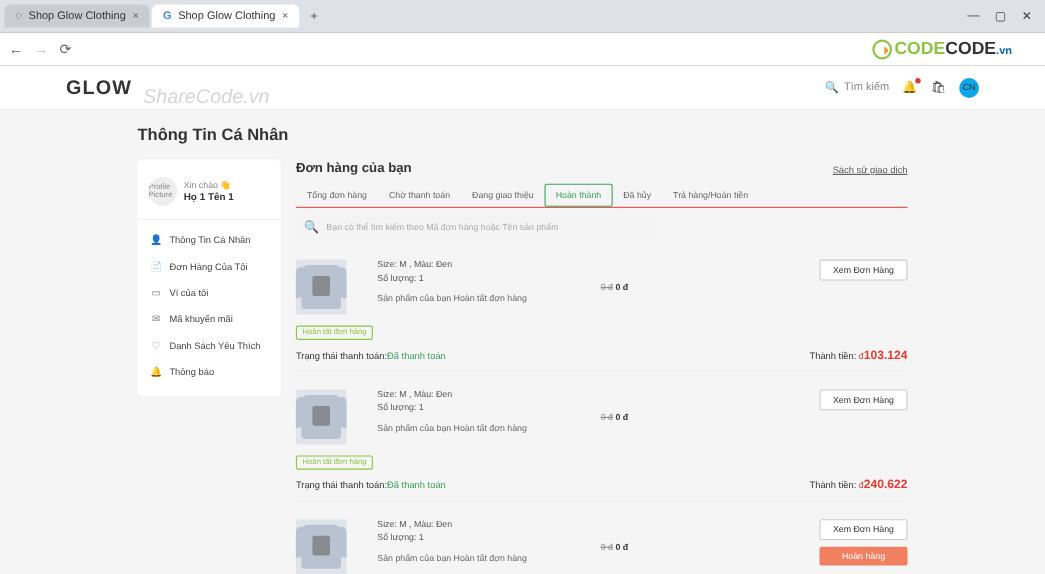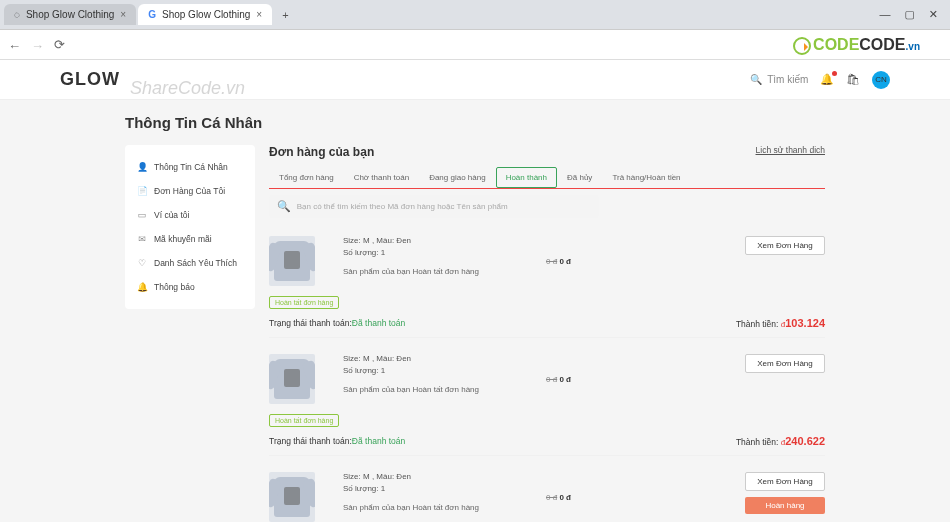--- a/index.html
+++ b/index.html
@@ -29,21 +29,21 @@
 .page-title{font-size:15px;font-weight:700;margin-bottom:14px;margin-left:0}
 .layout{display:flex;gap:14px;align-items:flex-start}
 .sidebar{width:130px;background:#fff;border-radius:4px;padding:10px 0}
 .profile-block{display:flex;align-items:center;gap:6px;padding:6px 10px 12px;border-bottom:1px solid #f0f0f0;margin-bottom:6px}
 .avatar{width:26px;height:26px;border-radius:50%;background:#eee;display:flex;align-items:center;justify-content:center;font-size:7px;color:#888;overflow:hidden}
 .greet{font-size:8px;color:#888}
 .username{font-size:9px;font-weight:700;margin-top:1px}
 .side-item{display:flex;align-items:center;gap:7px;padding:7px 12px;font-size:8.5px;color:#444;cursor:pointer}
 .side-item .ico{width:10px;text-align:center;color:#888;font-size:9px}
 .main{flex:1}
-.orders-header{display:flex;align-items:flex-start;margin-bottom:8px}
+.orders-header{display:flex;align-items:flex-end;margin-bottom:8px}
 .orders-title{font-size:12px;font-weight:700}
 .history-link{margin-left:auto;font-size:8.5px;color:#555;text-decoration:underline;cursor:pointer}
 .tabs{display:flex;gap:0;border-bottom:1px solid #ef4444;margin-bottom:6px}
 .tabs .t{padding:5px 9px;font-size:8px;color:#666;cursor:pointer;border:1px solid transparent}
 .tabs .t.active{color:#3aa35a;border:1px solid #3aa35a;border-radius:2px}
 .search-orders{background:#f4f4f4;border-radius:3px;padding:5px 8px;display:flex;align-items:center;gap:6px;margin-bottom:12px;width:330px}
 .search-orders .q{color:#aaa;font-size:8px}
 .order{margin-bottom:10px}
 .order-row{display:flex;align-items:flex-start;gap:28px;padding:6px 0}
 .prod-img{width:46px;height:50px;background:#e0e4ea;border-radius:2px;display:flex;align-items:center;justify-content:center;position:relative;overflow:hidden}
@@ -115,20 +115,28 @@
     <div class="cn-badge">CN</div>
   </div>
   <div class="watermark-top">ShareCode.vn</div>
 </div>
 
 <div class="container">
   <h2 class="page-title">Thông Tin Cá Nhân</h2>
   <div class="layout">
 
     <div class="sidebar">
+      <div class="profile-block">
+        <div class="avatar">Profile
+Picture</div>
+        <div>
+          <div class="greet">Xin chào 👋</div>
+          <div class="username">Họ 1 Tên 1</div>
+        </div>
+      </div>
       <div class="side-item">
           <span class="ico">👤</span>
           <span>Thông Tin Cá Nhân</span>
         </div>
       <div class="side-item">
           <span class="ico">📄</span>
           <span>Đơn Hàng Của Tôi</span>
         </div>
       <div class="side-item">
           <span class="ico">▭</span>
@@ -144,26 +152,26 @@
         </div>
       <div class="side-item">
           <span class="ico">🔔</span>
           <span>Thông báo</span>
         </div>
     </div>
 
     <div class="main">
       <div class="orders-header">
         <div class="orders-title">Đơn hàng của bạn</div>
-        <a class="history-link">Lịch sử thanh dịch</a>
+        <a class="history-link">Sách sử giao dịch</a>
       </div>
       <div class="tabs">
         <div class="t">Tổng đơn hàng</div>
         <div class="t">Chờ thanh toán</div>
-        <div class="t">Đang giao hàng</div>
+        <div class="t">Đang giao thiệu</div>
         <div class="t active">Hoàn thành</div>
         <div class="t">Đã hủy</div>
         <div class="t">Trả hàng/Hoàn tiền</div>
       </div>
       <div class="search-orders">
         <span style="color:#aaa">🔍</span>
         <span class="q">Bạn có thể tìm kiếm theo Mã đơn hàng hoặc Tên sản phẩm</span>
       </div>
 
       <div id="orders-list">

